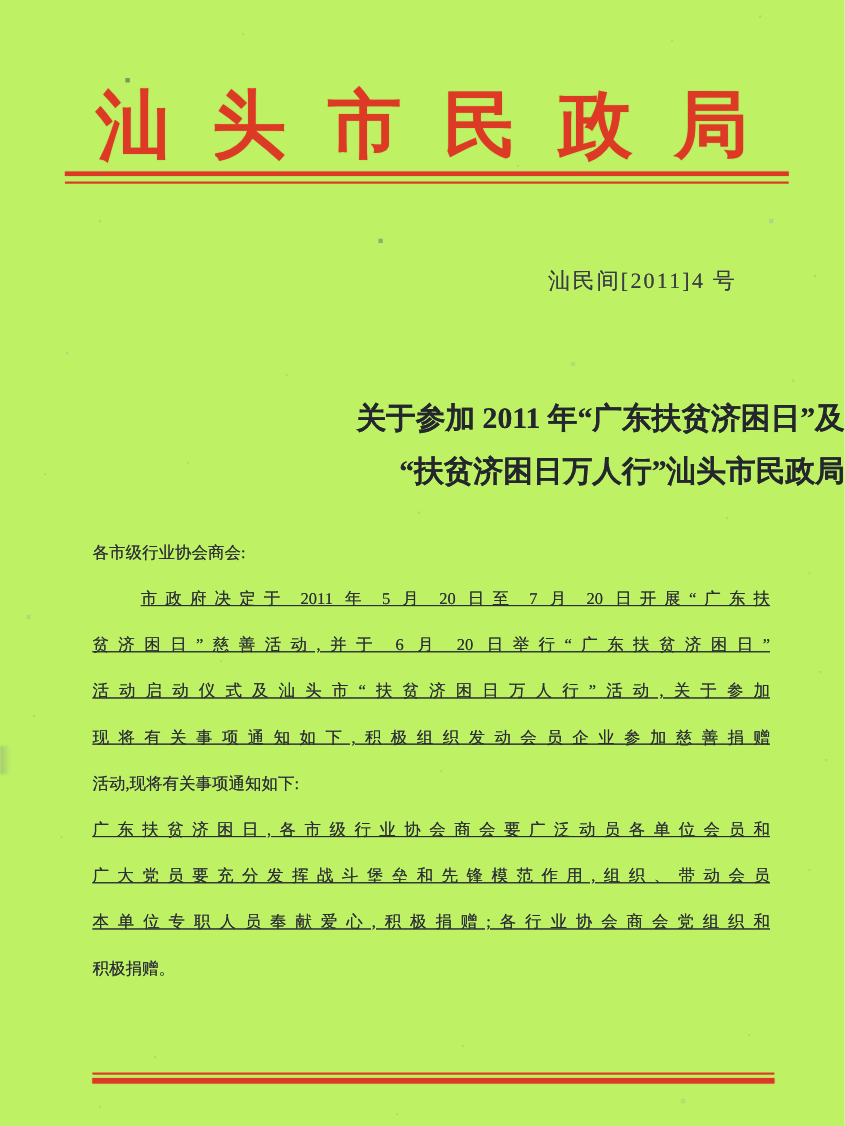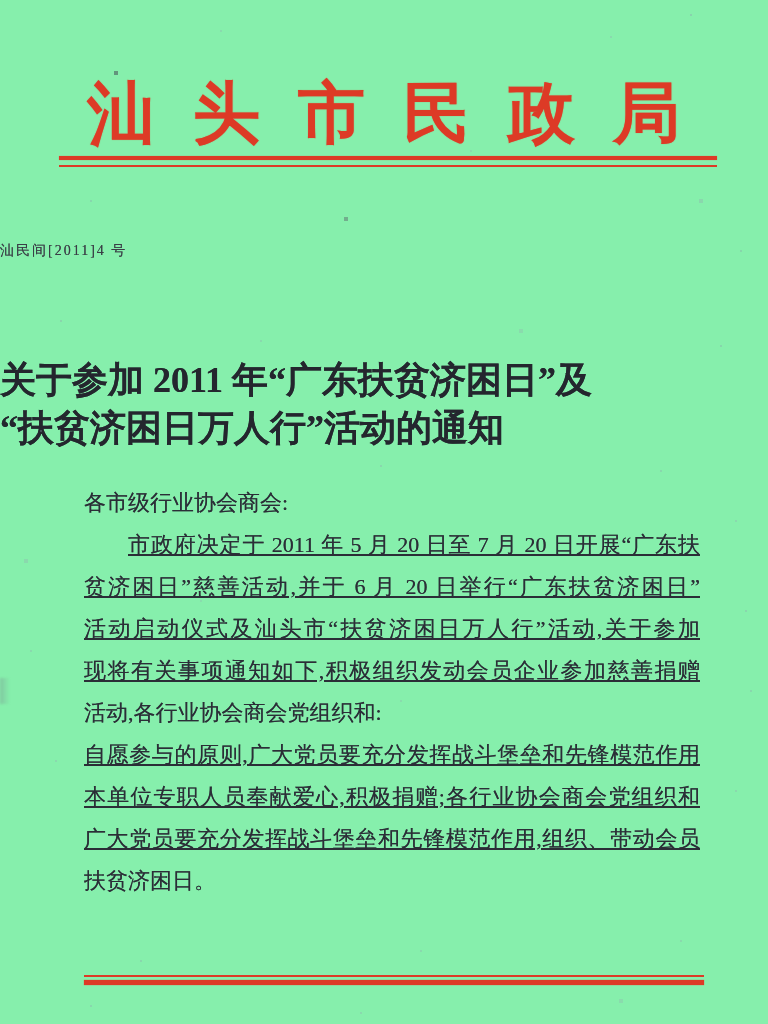--- a/index.html
+++ b/index.html
@@ -4,21 +4,21 @@
 <style>
   html,body{margin:0;padding:0;}
   body{
     width:768px;height:1024px;
     background:#ffffff;
     font-family:"Liberation Serif","DejaVu Serif",serif;
     overflow:hidden;
   }
   .page{
     position:relative;width:768px;height:1024px;
-    background:#86efac;
+    background:#bef264;
   }
   
   .letterhead{
     position:absolute;top:68px;left:0;right:0;
     text-align:center;
     font-size:67px;font-weight:bold;
     color:#dd3a26;
     letter-spacing:38px;padding-left:38px;
     text-shadow:0 0 1px rgba(221,58,38,.65);
     white-space:nowrap;
@@ -27,36 +27,37 @@
   .rule-top .thick{height:4px;background:#dd3a26;box-shadow:0 0 1px #e25a40;}
   .rule-top .gap{height:5px;}
   .rule-top .thin{height:2px;background:#dd3a26;}
   .rule-bottom{position:absolute;top:975px;left:84px;width:620px;}
   .rule-bottom .thin{height:2px;background:#dd3a26;}
   .rule-bottom .gap{height:3px;}
   .rule-bottom .thick{height:5px;background:#dd3a26;box-shadow:0 0 1px #e25a40;}
   
   .doc-number{
     position:absolute;top:242px;left:0;right:98px;
-    font-size:14px;color:#3a3d46;
+    text-align:right;
+    font-size:20px;color:#3a3d46;
     letter-spacing:2px;
     text-shadow:0 0 .5px rgba(50,50,60,.7);
   }
   
   .doc-title{
     position:absolute;top:356px;left:0;right:0;
-    text-align:left;
-    font-size:36px;font-weight:bold;color:#24262e;
+    text-align:right;
+    font-size:27px;font-weight:bold;color:#24262e;
     line-height:48px;
     text-shadow:0 0 .6px rgba(30,30,40,.8);
   }
   
   .body-text{
     position:absolute;top:487px;left:84px;width:616px;
-    font-size:22px;color:#2b2e37;
+    font-size:15px;color:#2b2e37;
     text-shadow:0 0 .6px rgba(40,42,52,.75);
   }
   .body-text .line{
     height:42px;line-height:32px;
     white-space:nowrap;
   }
   .body-text .line.fill{
     white-space:normal;
     text-align:justify;
     text-align-last:justify;
@@ -117,34 +118,34 @@
   <div class="rule-top">
     <div class="thick"></div>
     <div class="gap"></div>
     <div class="thin"></div>
   </div>
 
   <div class="doc-number">汕民间[2011]4 号</div>
 
   <div class="doc-title">
     <div>关于参加 2011 年“广东扶贫济困日”及</div>
-    <div>“扶贫济困日万人行”活动的通知</div>
+    <div>“扶贫济困日万人行”汕头市民政局</div>
   </div>
 
   <div class="body-text">
       <div class="line">各市级行业协会商会:</div>
       <div class="line indent fill">市政府决定于 2011 年 5 月 20 日至 7 月 20 日开展“广东扶</div>
       <div class="line fill">贫济困日”慈善活动,并于 6 月 20 日举行“广东扶贫济困日”</div>
       <div class="line fill">活动启动仪式及汕头市“扶贫济困日万人行”活动,关于参加</div>
       <div class="line fill">现将有关事项通知如下,积极组织发动会员企业参加慈善捐赠</div>
-      <div class="line">活动,各行业协会商会党组织和:</div>
-      <div class="line fill">自愿参与的原则,广大党员要充分发挥战斗堡垒和先锋模范作用</div>
+      <div class="line">活动,现将有关事项通知如下:</div>
+      <div class="line fill">广东扶贫济困日,各市级行业协会商会要广泛动员各单位会员和</div>
+      <div class="line fill">广大党员要充分发挥战斗堡垒和先锋模范作用,组织、带动会员</div>
       <div class="line fill">本单位专职人员奉献爱心,积极捐赠;各行业协会商会党组织和</div>
-      <div class="line fill">广大党员要充分发挥战斗堡垒和先锋模范作用,组织、带动会员</div>
-      <div class="line">扶贫济困日。</div>
+      <div class="line">积极捐赠。</div>
     </div>
 
   <div class="rule-bottom">
     <div class="thin"></div>
     <div class="gap"></div>
     <div class="thick"></div>
   </div>
 
   <div class="noise"></div>
   <div class="smudge"></div>

